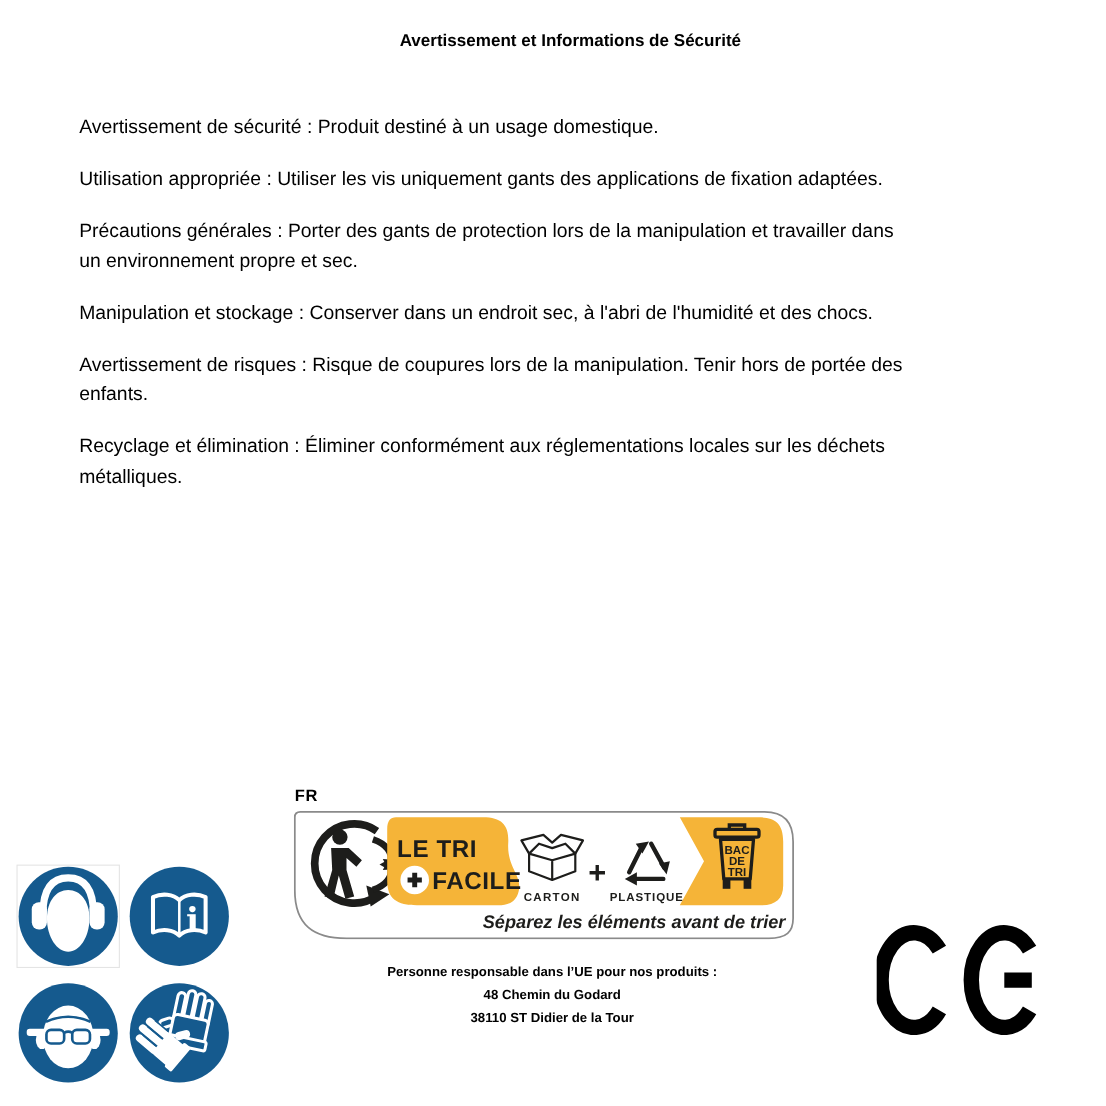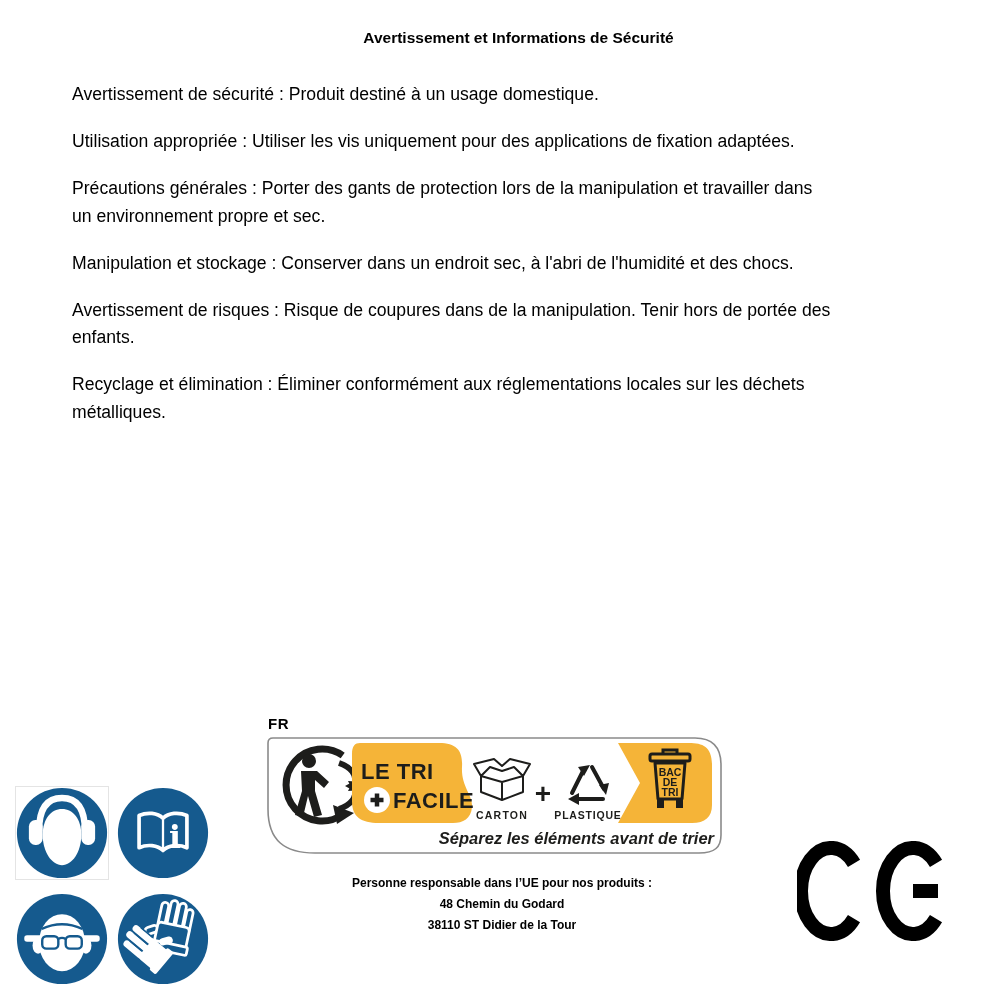--- a/index.html
+++ b/index.html
@@ -2,21 +2,21 @@
 <html><head>
 <meta charset="utf-8">
 <style>
   html,body{margin:0;padding:0;background:#fff;}
   .page{position:relative;width:1005px;height:1005px;background:#fff;color:#000;
         font-family:"Liberation Sans",sans-serif;overflow:hidden;}
 
   .doc-title{position:absolute;top:29px;left:0;width:100%;text-align:center;
              font-weight:bold;font-size:15.5px;padding-left:16px;}
 
-  .body-copy{position:absolute;top:81px;left:72px;width:880px;font-size:17.6px;line-height:27.5px;}
+  .body-copy{position:absolute;top:102px;left:72px;width:880px;font-size:17.6px;line-height:27.5px;}
   .body-copy p{margin:0 0 19.5px 0;}
   .body-copy .line{display:block;white-space:nowrap;}
 
   .icon-grid{position:absolute;left:16px;top:787px;display:grid;
              grid-template-columns:92px 92px;grid-auto-rows:92px;column-gap:9px;row-gap:14px;}
   .icon-cell{width:92px;height:92px;}
   .icon-cell svg{display:block;width:92px;height:92px;}
   .icon-cell.boxed{outline:1px solid #e4e4e4;}
 
   .banner{position:absolute;left:267px;top:737px;width:455px;height:117px;}
@@ -33,31 +33,31 @@
 
 <div class="page">
 
   <div class="doc-title">Avertissement et Informations de Sécurité</div>
 
   <div class="body-copy">
     <p>
         <span class="line">Avertissement de sécurité : Produit destiné à un usage domestique.</span>
       </p>
     <p>
-        <span class="line">Utilisation appropriée : Utiliser les vis uniquement pour des applications de fixation adaptées.</span>
+        <span class="line">Utilisation appropriée : Utiliser les vis uniquement gants des applications de fixation adaptées.</span>
       </p>
     <p>
         <span class="line">Précautions générales : Porter des gants de protection lors de la manipulation et travailler dans</span>
         <span class="line">un environnement propre et sec.</span>
       </p>
     <p>
         <span class="line">Manipulation et stockage : Conserver dans un endroit sec, à l'abri de l'humidité et des chocs.</span>
       </p>
     <p>
-        <span class="line">Avertissement de risques : Risque de coupures dans de la manipulation. Tenir hors de portée des</span>
+        <span class="line">Avertissement de risques : Risque de coupures lors de la manipulation. Tenir hors de portée des</span>
         <span class="line">enfants.</span>
       </p>
     <p>
         <span class="line">Recyclage et élimination : Éliminer conformément aux réglementations locales sur les déchets</span>
         <span class="line">métalliques.</span>
       </p>
   </div>
 
   <div class="icon-grid">
 

